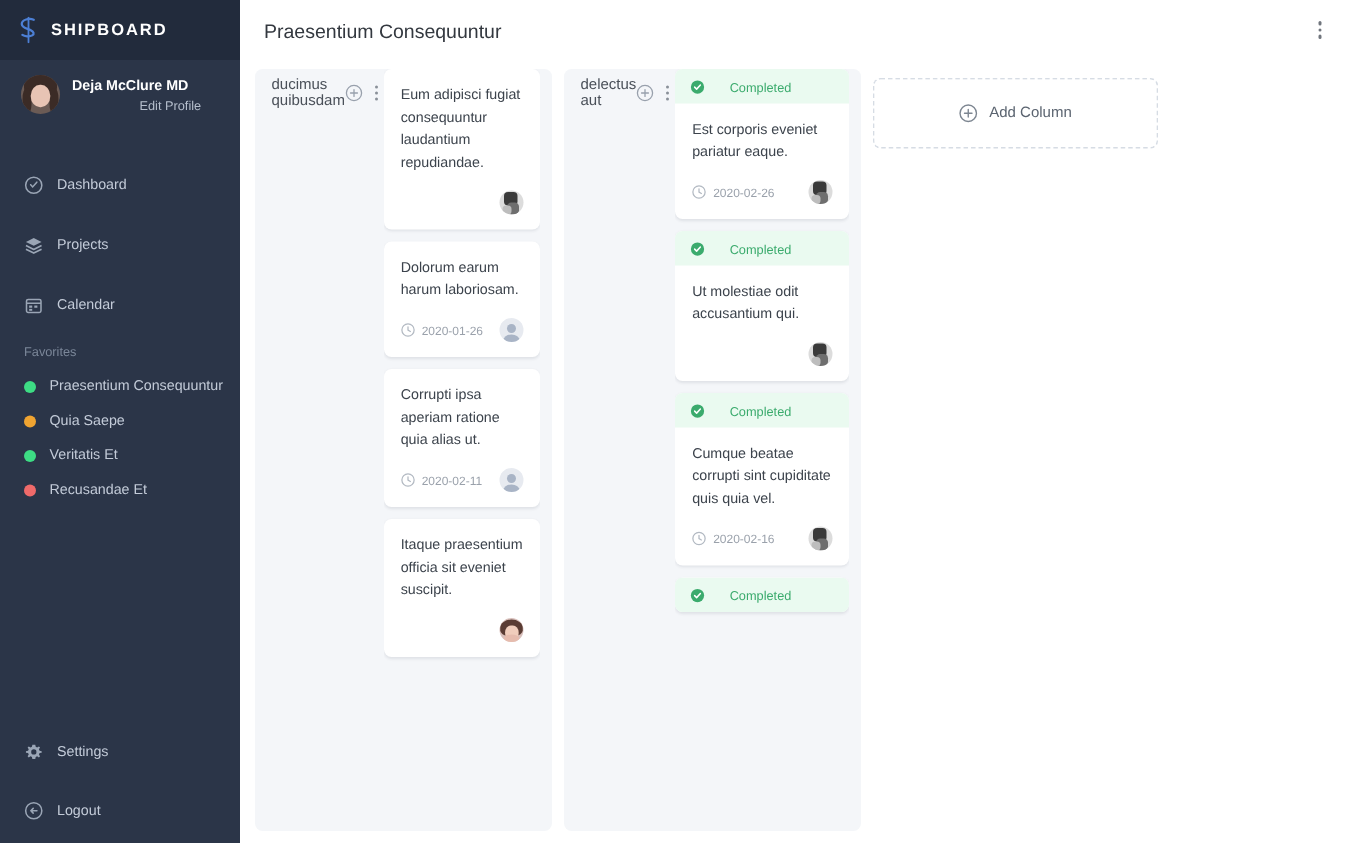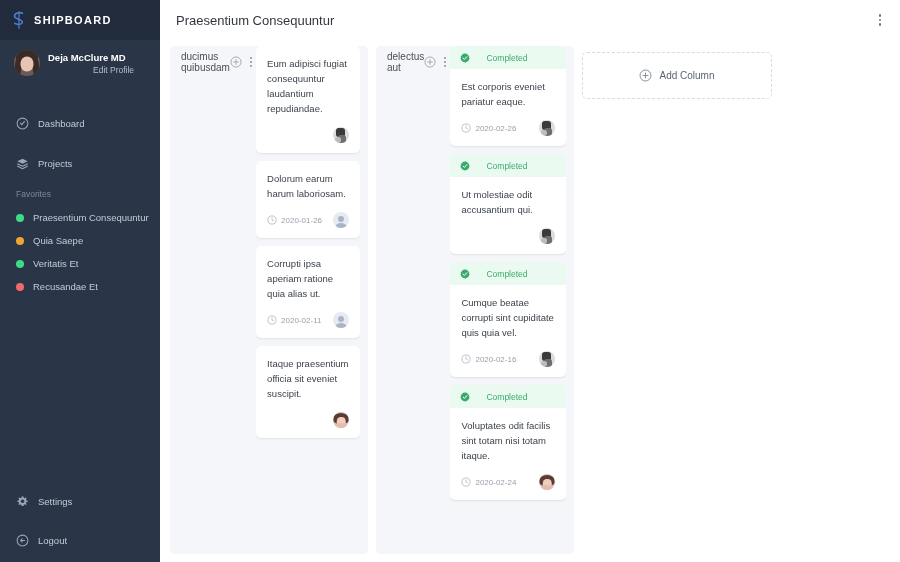--- a/index.html
+++ b/index.html
@@ -231,20 +231,30 @@
         <span>Dashboard</span>
       </div>
       <div class="nav-item">
         <svg class="nav-icon" viewBox="0 0 14 14">
           <path d="M7 1.8 L12.6 4.6 L7 7.4 L1.4 4.6 Z" fill="#9aa5b5"></path>
           <path d="M1.4 7.2 L7 10 L12.6 7.2" fill="none" stroke="#9aa5b5" stroke-width="1.2" stroke-linejoin="round"></path>
           <path d="M1.4 9.8 L7 12.6 L12.6 9.8" fill="none" stroke="#9aa5b5" stroke-width="1.2" stroke-linejoin="round"></path>
         </svg>
         <span>Projects</span>
       </div>
+      <div class="nav-item">
+        <svg class="nav-icon" viewBox="0 0 14 14">
+          <rect x="1.8" y="2.8" width="10.4" height="9.4" rx="1.2" fill="none" stroke="#9aa5b5" stroke-width="1.1"></rect>
+          <path d="M1.8 5.6 L12.2 5.6" stroke="#9aa5b5" stroke-width="1.1"></path>
+          <rect x="3.7" y="7.2" width="2.2" height="1.6" fill="#9aa5b5"></rect>
+          <rect x="7.4" y="7.2" width="2.2" height="1.6" fill="#9aa5b5"></rect>
+          <rect x="3.7" y="9.6" width="2.2" height="1.4" fill="#9aa5b5"></rect>
+        </svg>
+        <span>Calendar</span>
+      </div>
     </nav>
 
     <div class="section-label">Favorites</div>
 
     <div>
       <div class="fav-item">
         <span class="dot" style="background:#3ddc84"></span>
         <span>Praesentium Consequuntur</span>
       </div>
       <div class="fav-item">
@@ -468,37 +478,20 @@
           </div>
 
           <div class="card">
             <div class="card-badge">
               <svg class="check-icon" viewBox="0 0 12 12">
                 <circle cx="6" cy="6" r="5.3" fill="#3bab6d"></circle>
                 <path d="M3.7 6.1 L5.3 7.7 L8.3 4.4" fill="none" stroke="#ffffff" stroke-width="1.2" stroke-linecap="round" stroke-linejoin="round"></path>
               </svg>
               <span class="badge-text">Completed</span>
             </div>
-            <div class="card-body">
-              <div class="card-text">Voluptates odit facilis sint totam nisi totam itaque.</div>
-              <div class="card-foot">
-                <div class="card-date">
-                  <svg class="clock-icon" viewBox="0 0 12 12">
-                    <circle cx="6" cy="6" r="4.9" fill="none" stroke="#b2b9c2" stroke-width="1"></circle>
-                    <path d="M6 3.4 L6 6.1 L7.9 7.2" fill="none" stroke="#b2b9c2" stroke-width="1" stroke-linecap="round"></path>
-                  </svg>
-                  <span class="date-text">2020-02-24</span>
-                </div>
-                <div class="avatar photo">
-                    <span class="f-hair"></span>
-                    <span class="f-face"></span>
-                    <span class="f-neck"></span>
-                  </div>
-              </div>
-            </div>
           </div>
 
         </div>
       </div>
 
       <div class="add-column">
         <svg class="add-plus" viewBox="0 0 14 14">
           <circle cx="7" cy="7" r="5.9" fill="none" stroke="#7d8691" stroke-width="1"></circle>
           <path d="M7 4.3 L7 9.7 M4.3 7 L9.7 7" stroke="#7d8691" stroke-width="1" stroke-linecap="round"></path>
         </svg>

